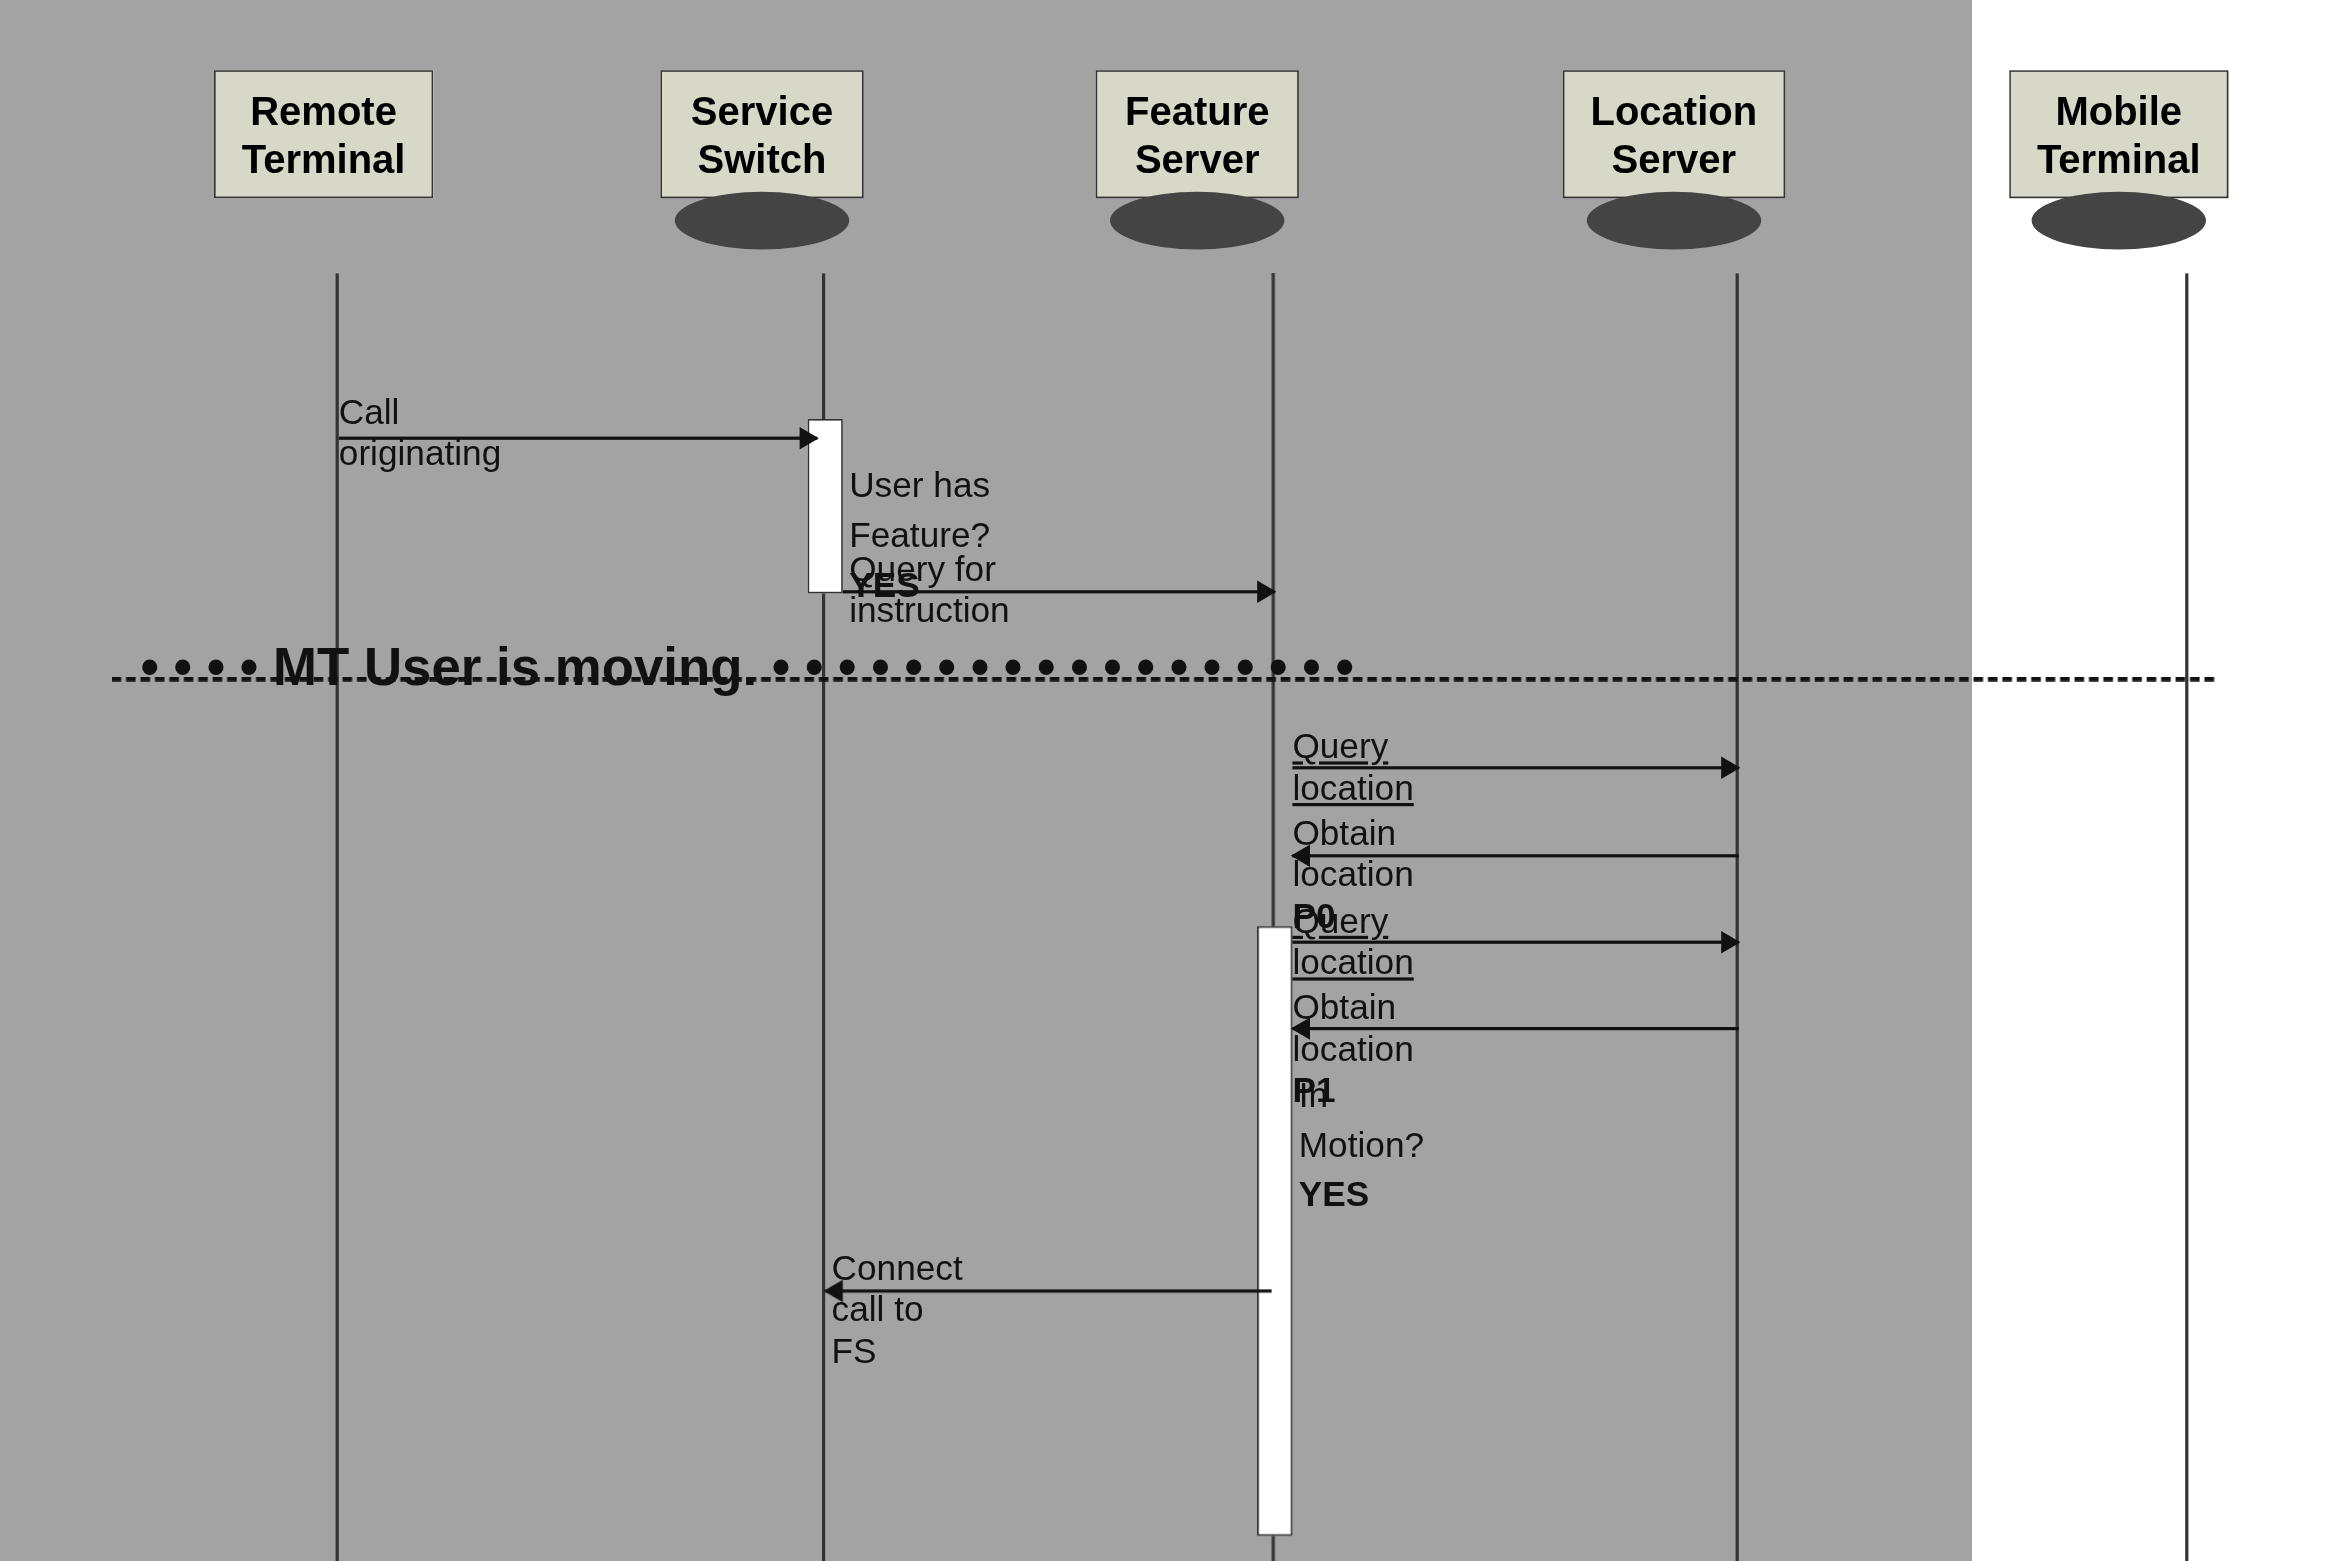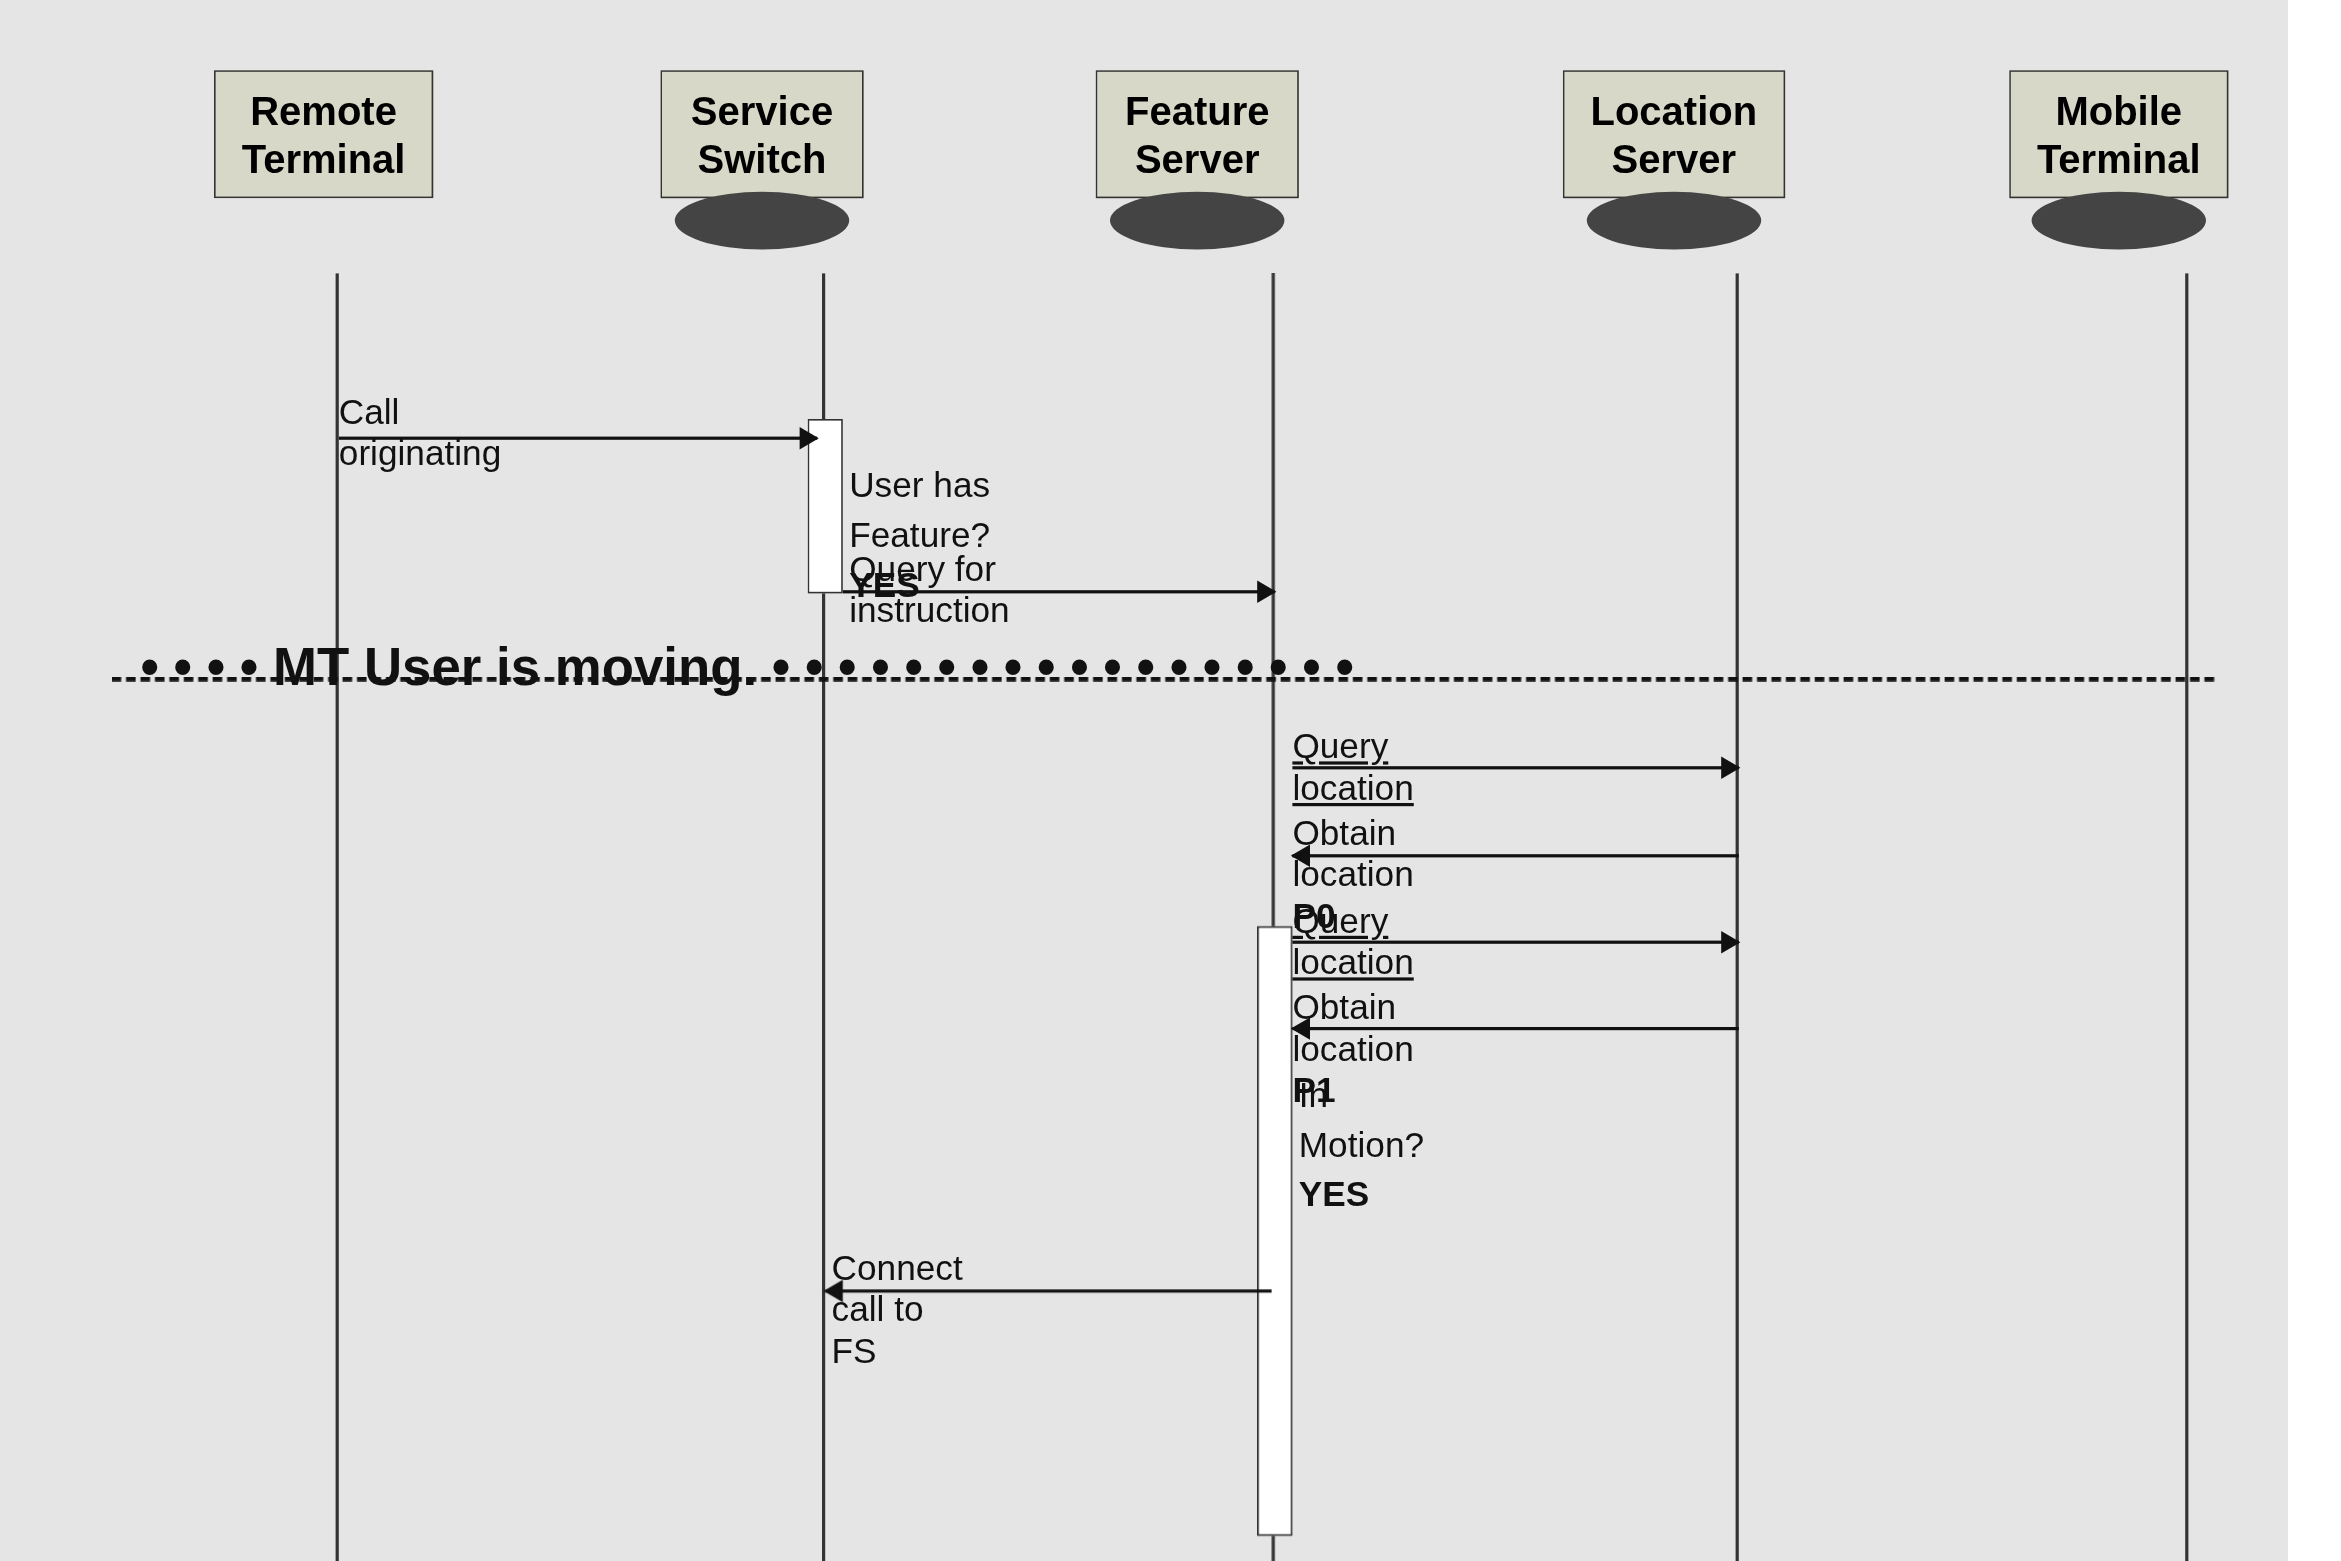--- a/index.html
+++ b/index.html
@@ -7,23 +7,23 @@
       background: #fff;
       font-family: Arial, sans-serif;
       width: 2342px;
       height: 1562px;
       overflow: hidden;
       position: relative;
     }
 
     .diagram-container {
       position: relative;
-      width: 2288px;
+      width: 1972px;
       height: 1562px;
-      background: #e5e5e5;
+      background: #a3a3a3;
     }
 
     
     .node {
       position: absolute;
       display: flex;
       flex-direction: column;
       align-items: center;
     }
 

